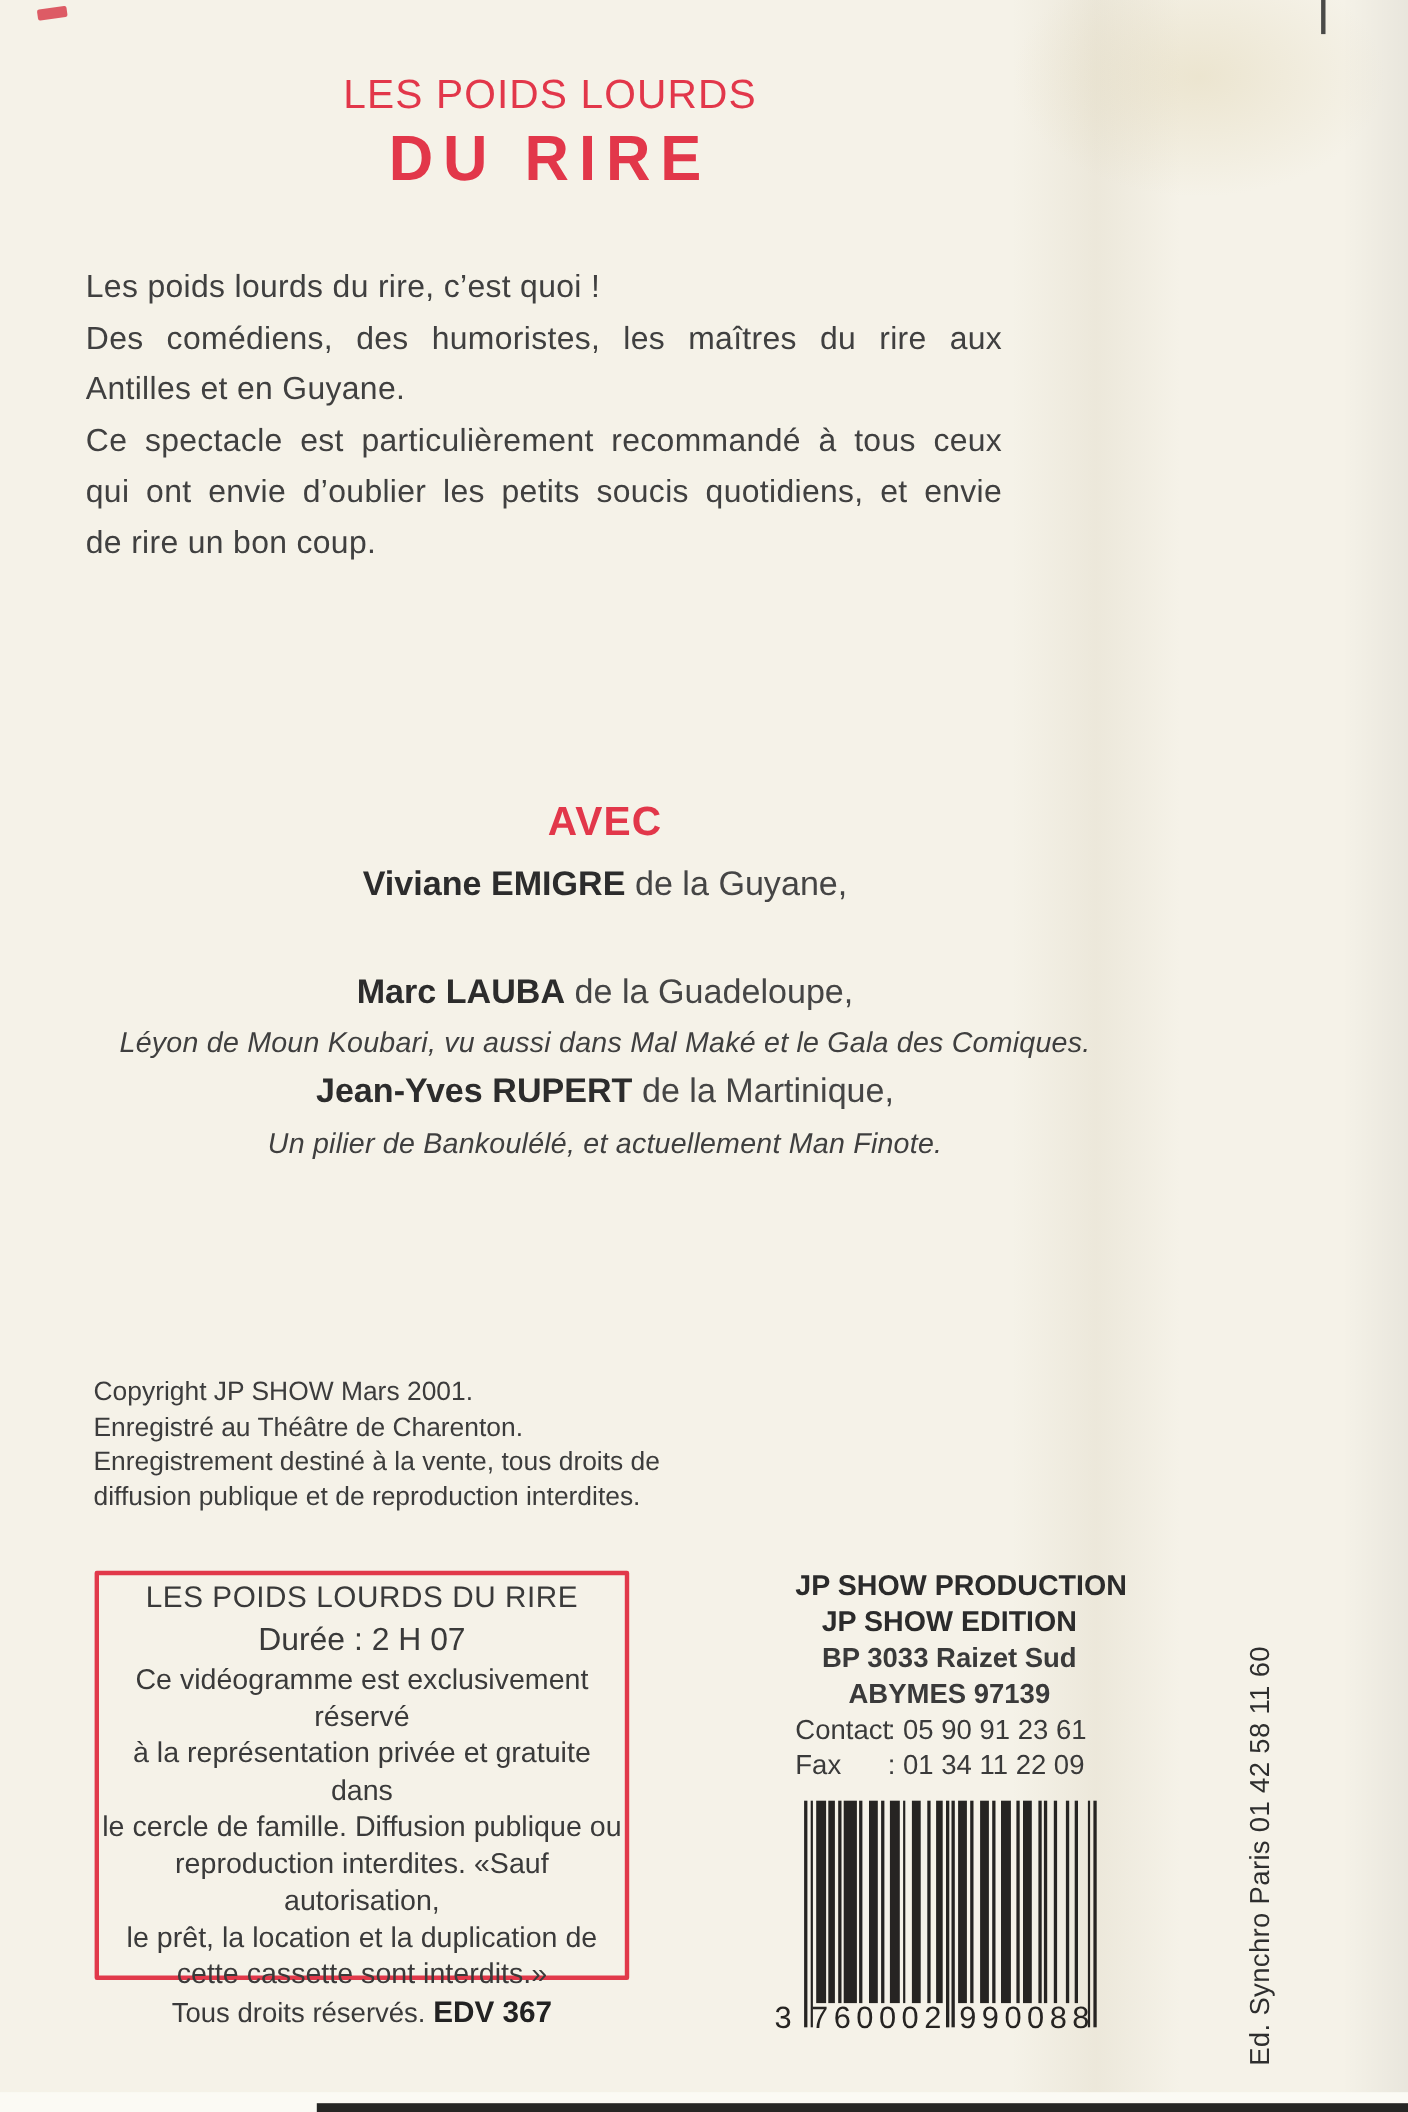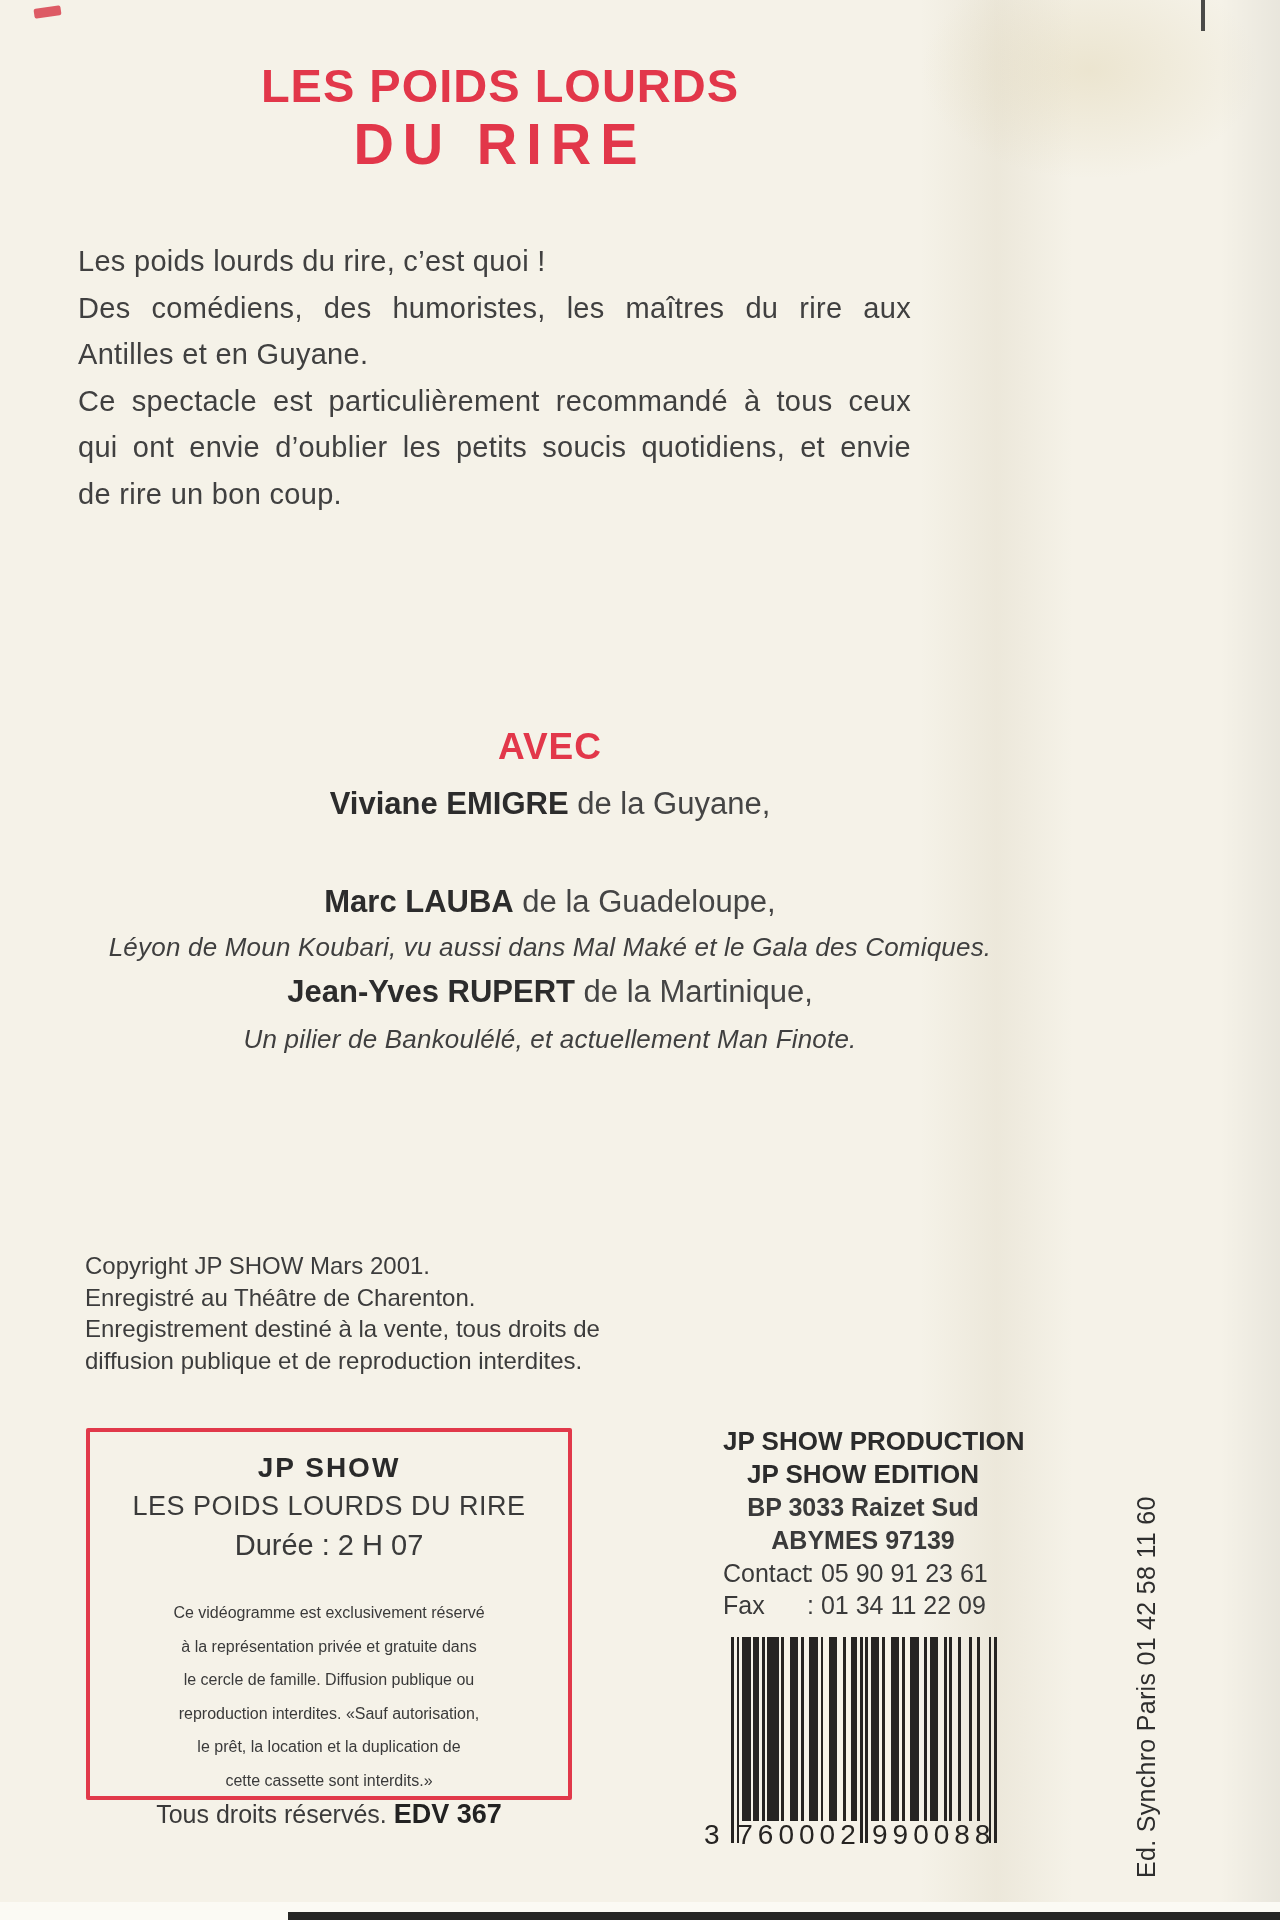--- a/index.html
+++ b/index.html
@@ -17,21 +17,21 @@
   .edge-shade{position:absolute;right:0;top:0;width:60px;height:1920px;
     background:linear-gradient(to right, rgba(0,0,0,0) 0%, rgba(0,0,0,0.05) 100%);}
   .red-mark{position:absolute;left:34px;top:7px;width:27px;height:10px;background:#d8414e;
     transform:rotate(-8deg);border-radius:2px;opacity:.85;}
   .tick-tr{position:absolute;left:1201px;top:0;width:4px;height:31px;background:#4a4a48;}
   .bottom-white{position:absolute;left:0;top:1902px;width:1280px;height:18px;background:#fbfaf4;}
   .bottom-strip{position:absolute;left:288px;top:1912px;width:992px;height:8px;background:#262624;}
 
   
   .title-wrap{position:absolute;left:0;top:60px;width:1000px;text-align:center;color:#e2374a;}
-  .title-1{font-size:47px;font-weight:700;letter-spacing:1px;line-height:52px;}
+  .title-1{font-size:37px;font-weight:400;letter-spacing:1px;line-height:52px;}
   .title-2{font-size:56px;font-weight:700;letter-spacing:9px;line-height:60px;margin-top:2px;transform:scaleY(1.04);}
 
   
   .intro{position:absolute;left:78px;top:238px;width:833px;font-size:29px;line-height:46.5px;
     color:#404040;letter-spacing:.3px;}
   .intro .ln{white-space:normal;}
   .intro .just{text-align:justify;text-align-last:justify;}
 
   
   .avec-wrap{position:absolute;left:75px;top:726px;width:950px;height:360px;text-align:center;}
@@ -45,21 +45,21 @@
 
   
   .copyright{position:absolute;left:85px;top:1250px;font-size:24px;line-height:31.5px;color:#3c3c3c;}
 
   
   .notice{position:absolute;left:86px;top:1428px;width:486px;height:372px;border:4px solid #e1394a;
     border-radius:2px;box-sizing:border-box;text-align:center;color:#3a3a3a;}
   .notice-title{margin-top:18px;font-size:28px;font-weight:700;letter-spacing:2px;line-height:36px;color:#2a2a2a;}
   .notice-sub{font-size:27px;line-height:40px;letter-spacing:.5px;}
   .notice-dur{font-size:29px;line-height:38px;}
-  .notice-body{font-size:16px;line-height:33.5px;margin-top:32px;}
+  .notice-body{font-size:26px;line-height:33.5px;}
   .notice-last{font-size:25px;line-height:34px;}
   .notice-last b{font-size:27px;font-weight:700;color:#222;}
 
   
   .publisher{position:absolute;left:723px;top:1424px;width:280px;color:#3a3a3a;}
   .pub-b{font-size:26px;font-weight:700;white-space:nowrap;text-align:center;color:#2b2b2b;}
   .pb1{line-height:34px;} .pb2{line-height:33px;}
   .pub-a{font-size:25px;text-align:center;white-space:nowrap;font-weight:bold;}
   .pa1{line-height:32px;} .pa2{line-height:34px;}
   .pub-row{display:flex;font-size:25px;line-height:32px;white-space:nowrap;text-align:left;}
@@ -119,21 +119,20 @@
   </div>
 
   <div class="copyright">
     <div>Copyright JP SHOW Mars 2001.</div>
     <div>Enregistré au Théâtre de Charenton.</div>
     <div>Enregistrement destiné à la vente, tous droits de</div>
     <div>diffusion publique et de reproduction interdites.</div>
   </div>
 
   <div class="notice">
-    <div class="notice-title">JP SHOW</div>
     <div class="notice-sub">LES POIDS LOURDS DU RIRE</div>
     <div class="notice-dur">Durée : 2 H 07</div>
     <div class="notice-body">
       <div>Ce vidéogramme est exclusivement réservé</div>
       <div>à la représentation privée et gratuite dans</div>
       <div>le cercle de famille. Diffusion publique ou</div>
       <div>reproduction interdites. «Sauf autorisation,</div>
       <div>le prêt, la location et la duplication de</div>
       <div>cette cassette sont interdits.»</div>
     </div>

